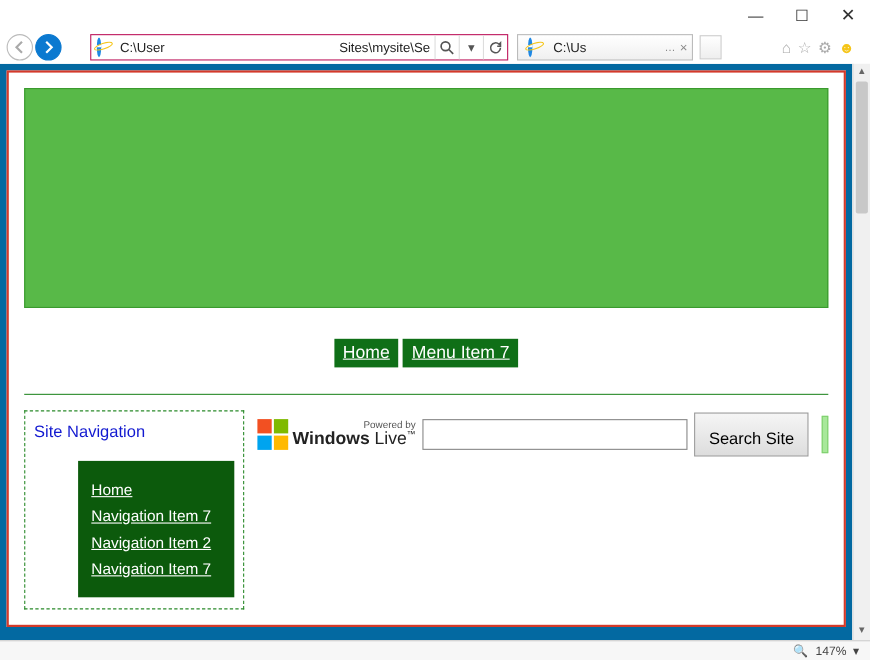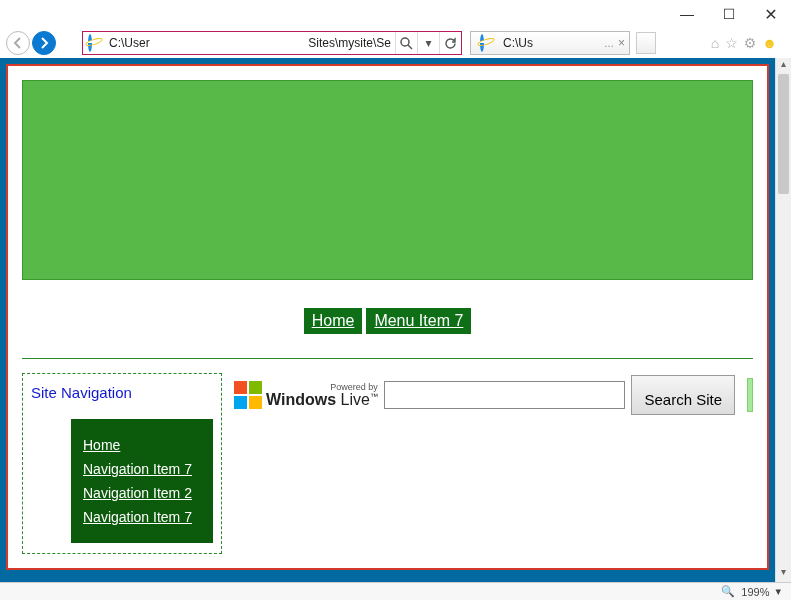--- a/index.html
+++ b/index.html
@@ -275,15 +275,15 @@
 </div>
 
 <div class="scrollbar-v">
   <div class="arrow up">▴</div>
   <div class="thumb"></div>
   <div class="arrow down">▾</div>
 </div>
 
 <div class="statusbar">
   <span style="color:#1e88e5">🔍</span>
-  <span>199%</span>
+  <span>147%</span>
   <span>▾</span>
 </div>
 
 </body></html>

